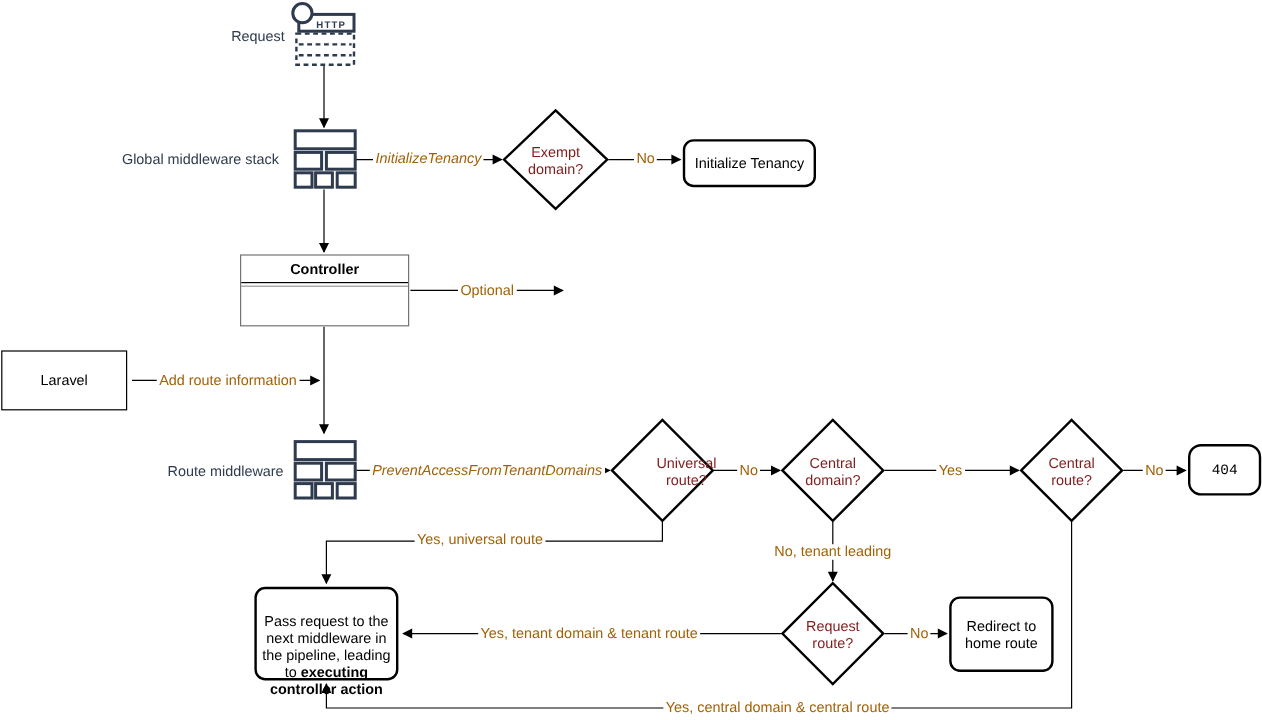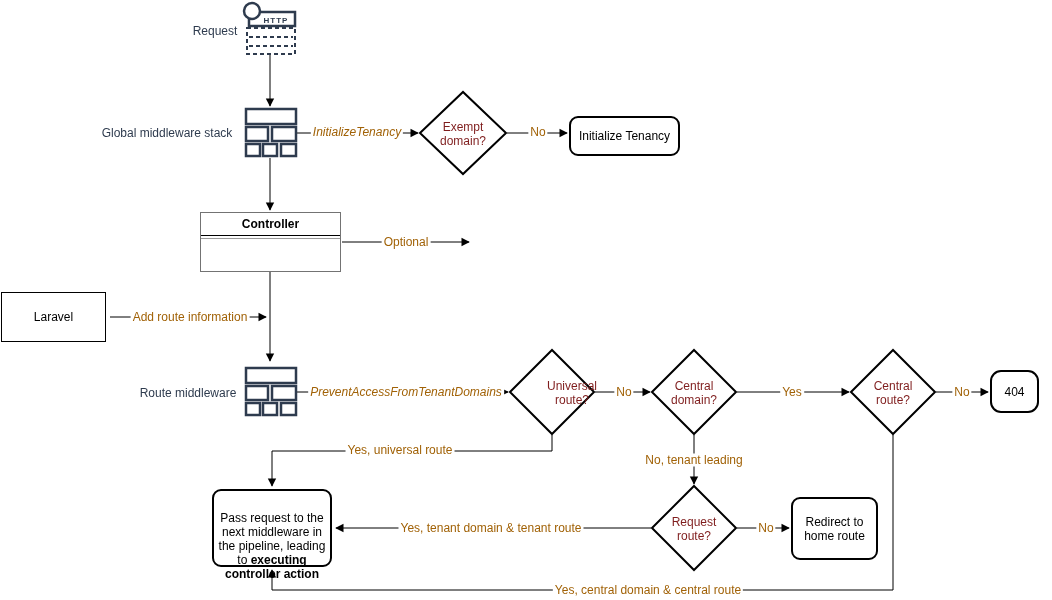--- a/index.html
+++ b/index.html
@@ -98,21 +98,21 @@
   <div class="node rounded" style="left:569px; top:116px; width:111px; height:40px;">Initialize Tenancy</div>
 
   <div class="uml">
     <div class="uml-title">Controller</div>
     <div class="uml-sep"></div>
   </div>
 
 
   <div class="node" style="left:1px; top:292px; width:105px; height:50px;">Laravel</div>
 
-  <div class="node rounded" style="left:990px; top:370px; width:49px; height:43px; border-radius:11px;">404</div>
+  <div class="node rounded" style="left:990px; top:370px; width:61px; height:43px; border-radius:11px;font-family:Liberation Mono, monospace;">404</div>
 
   <div class="node rounded pass-box" style="left:212px; top:489px; width:120px; height:78px;">
     <span>Pass request to the next middleware in the pipeline, leading to </span><b>executing controller action</b>
   </div>
 
   <div class="node rounded" style="left:791px; top:497px; width:87px; height:63px;">Redirect to
 home route</div>
 
   <div class="dtext" style="left:463px; top:134px;">Exempt
 domain?</div>

